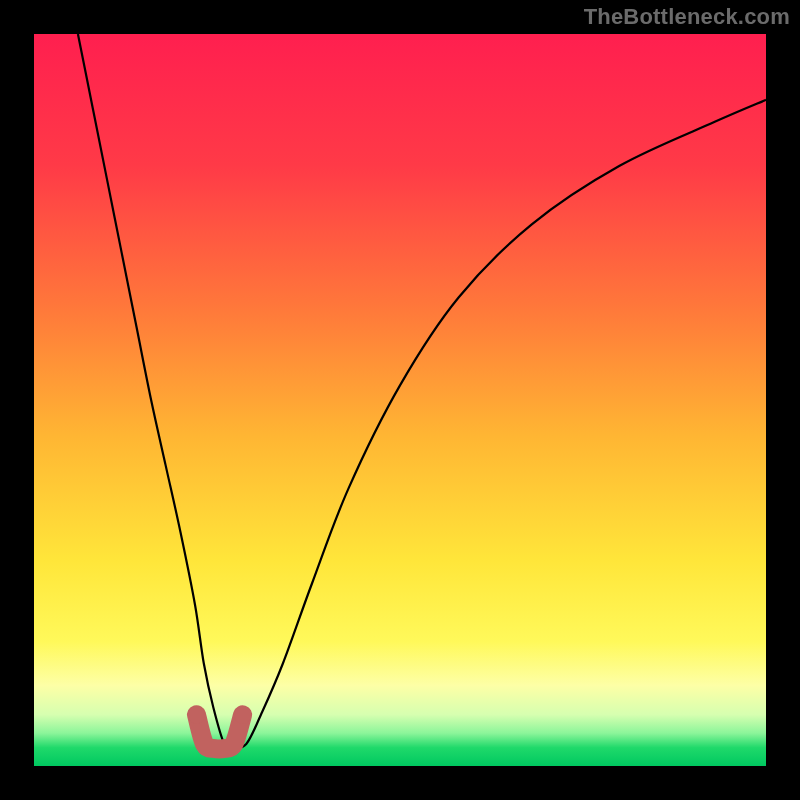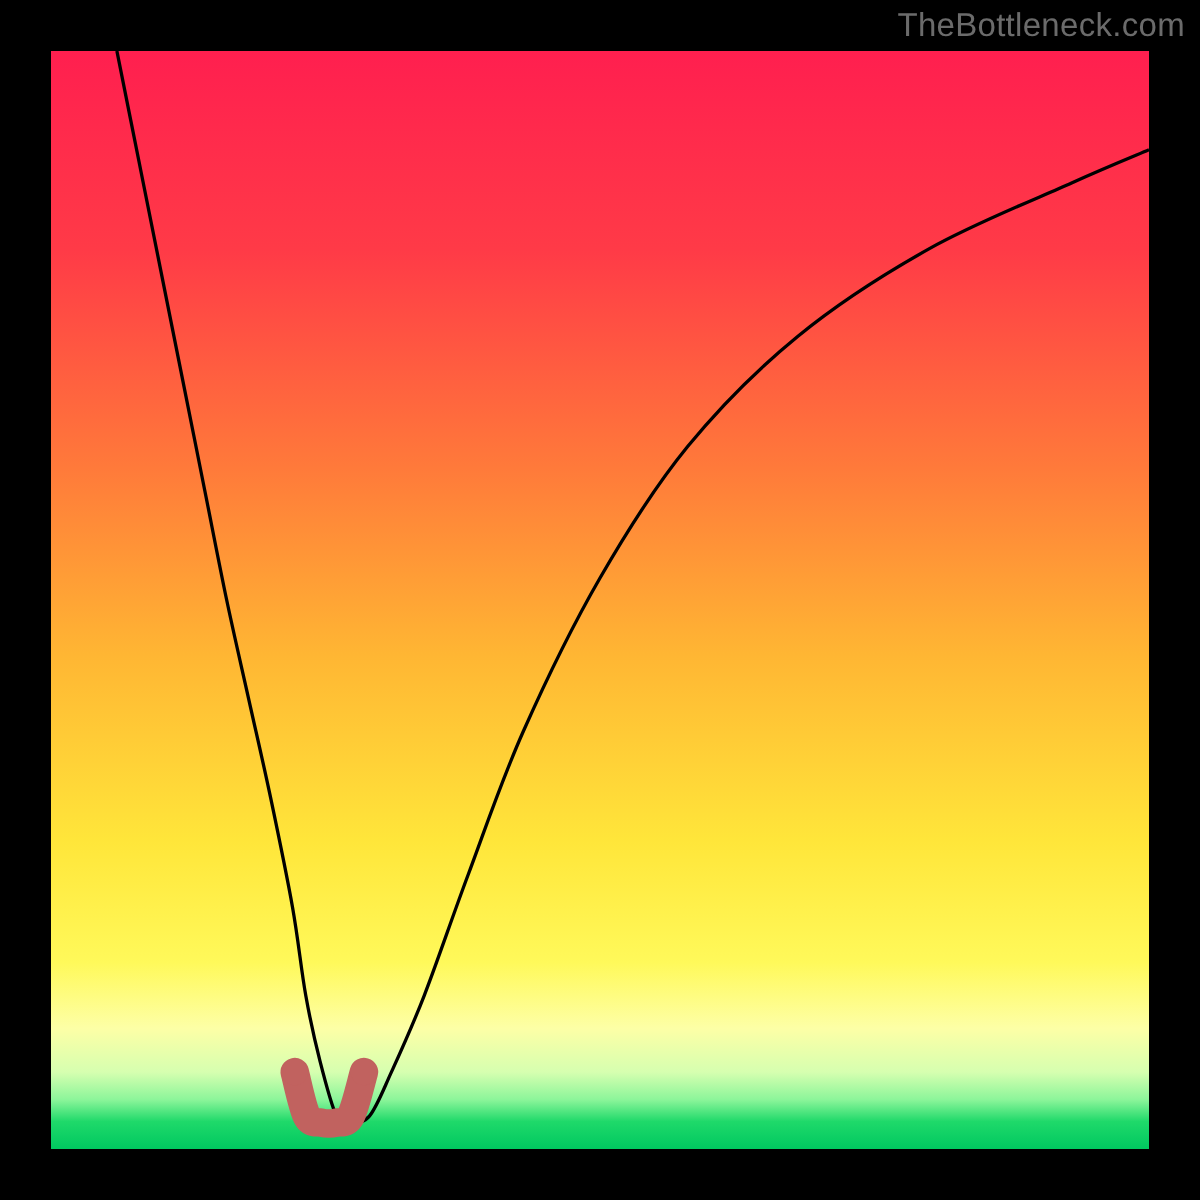--- a/index.html
+++ b/index.html
@@ -27,21 +27,21 @@
     height: 732px;
     overflow: hidden;
   }
   .watermark {
     position: absolute;
     top: 4px;
     right: 10px;
     color: #6b6b6b;
     font-size: 22px;
     letter-spacing: 0.2px;
-    font-weight: 400;
+    font-weight: 700;
     user-select: none;
   }
   svg { display: block; }
 </style>
 </head>
 <body>
 
 <div class="frame">
 
   <div class="watermark">TheBottleneck.com</div>

